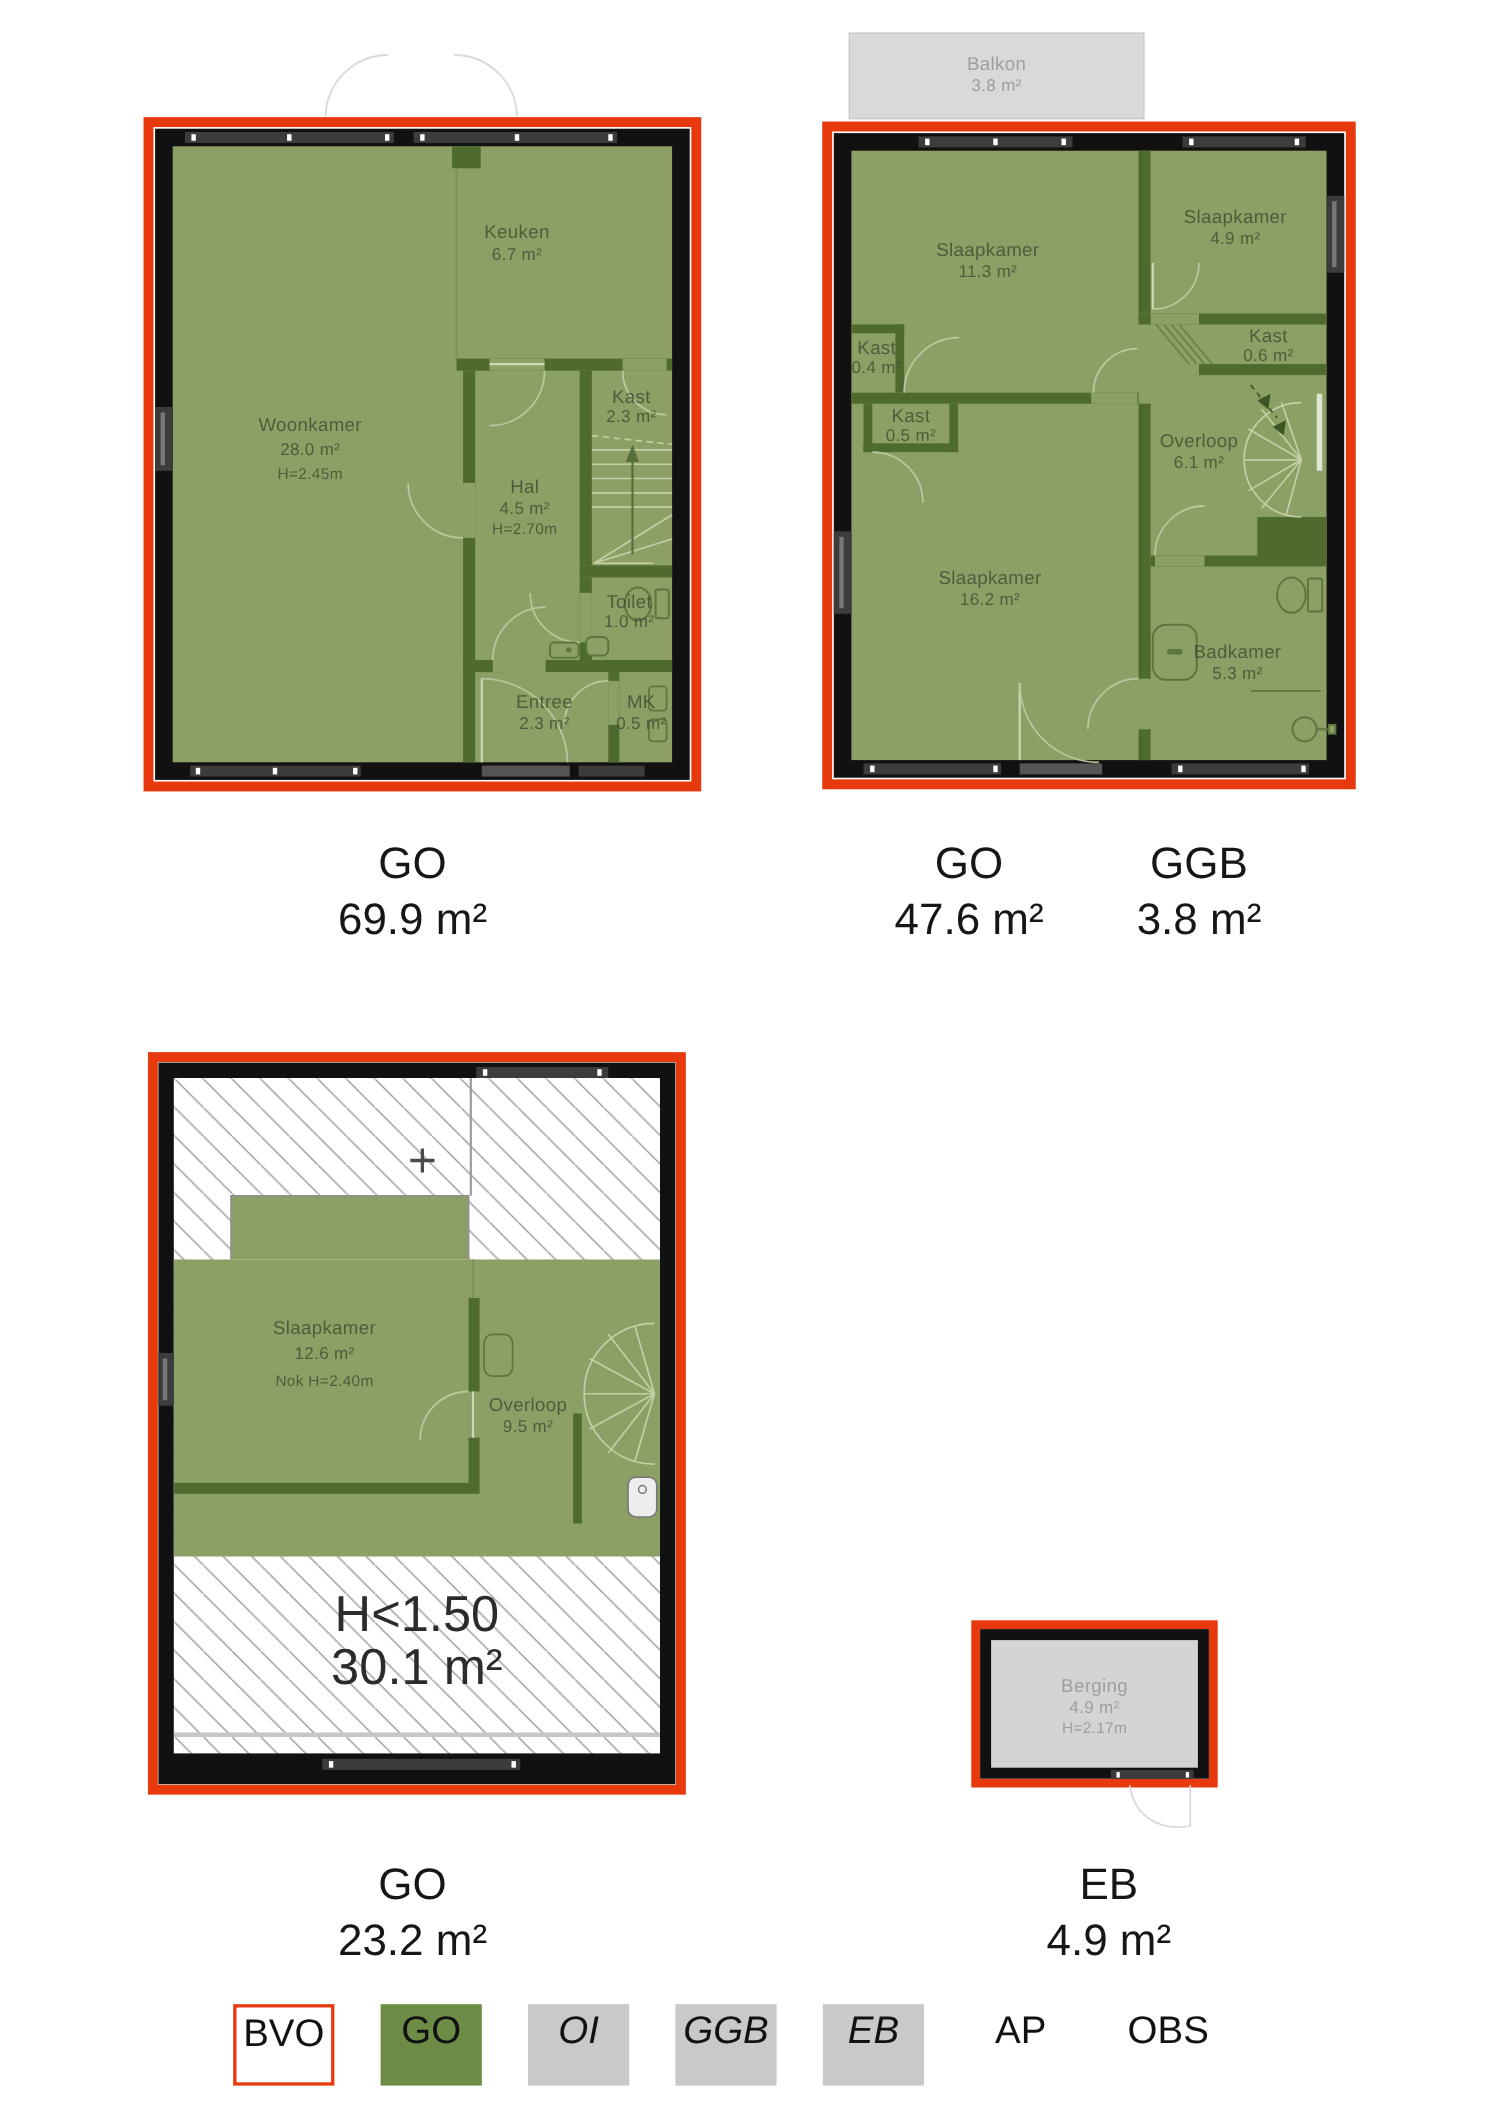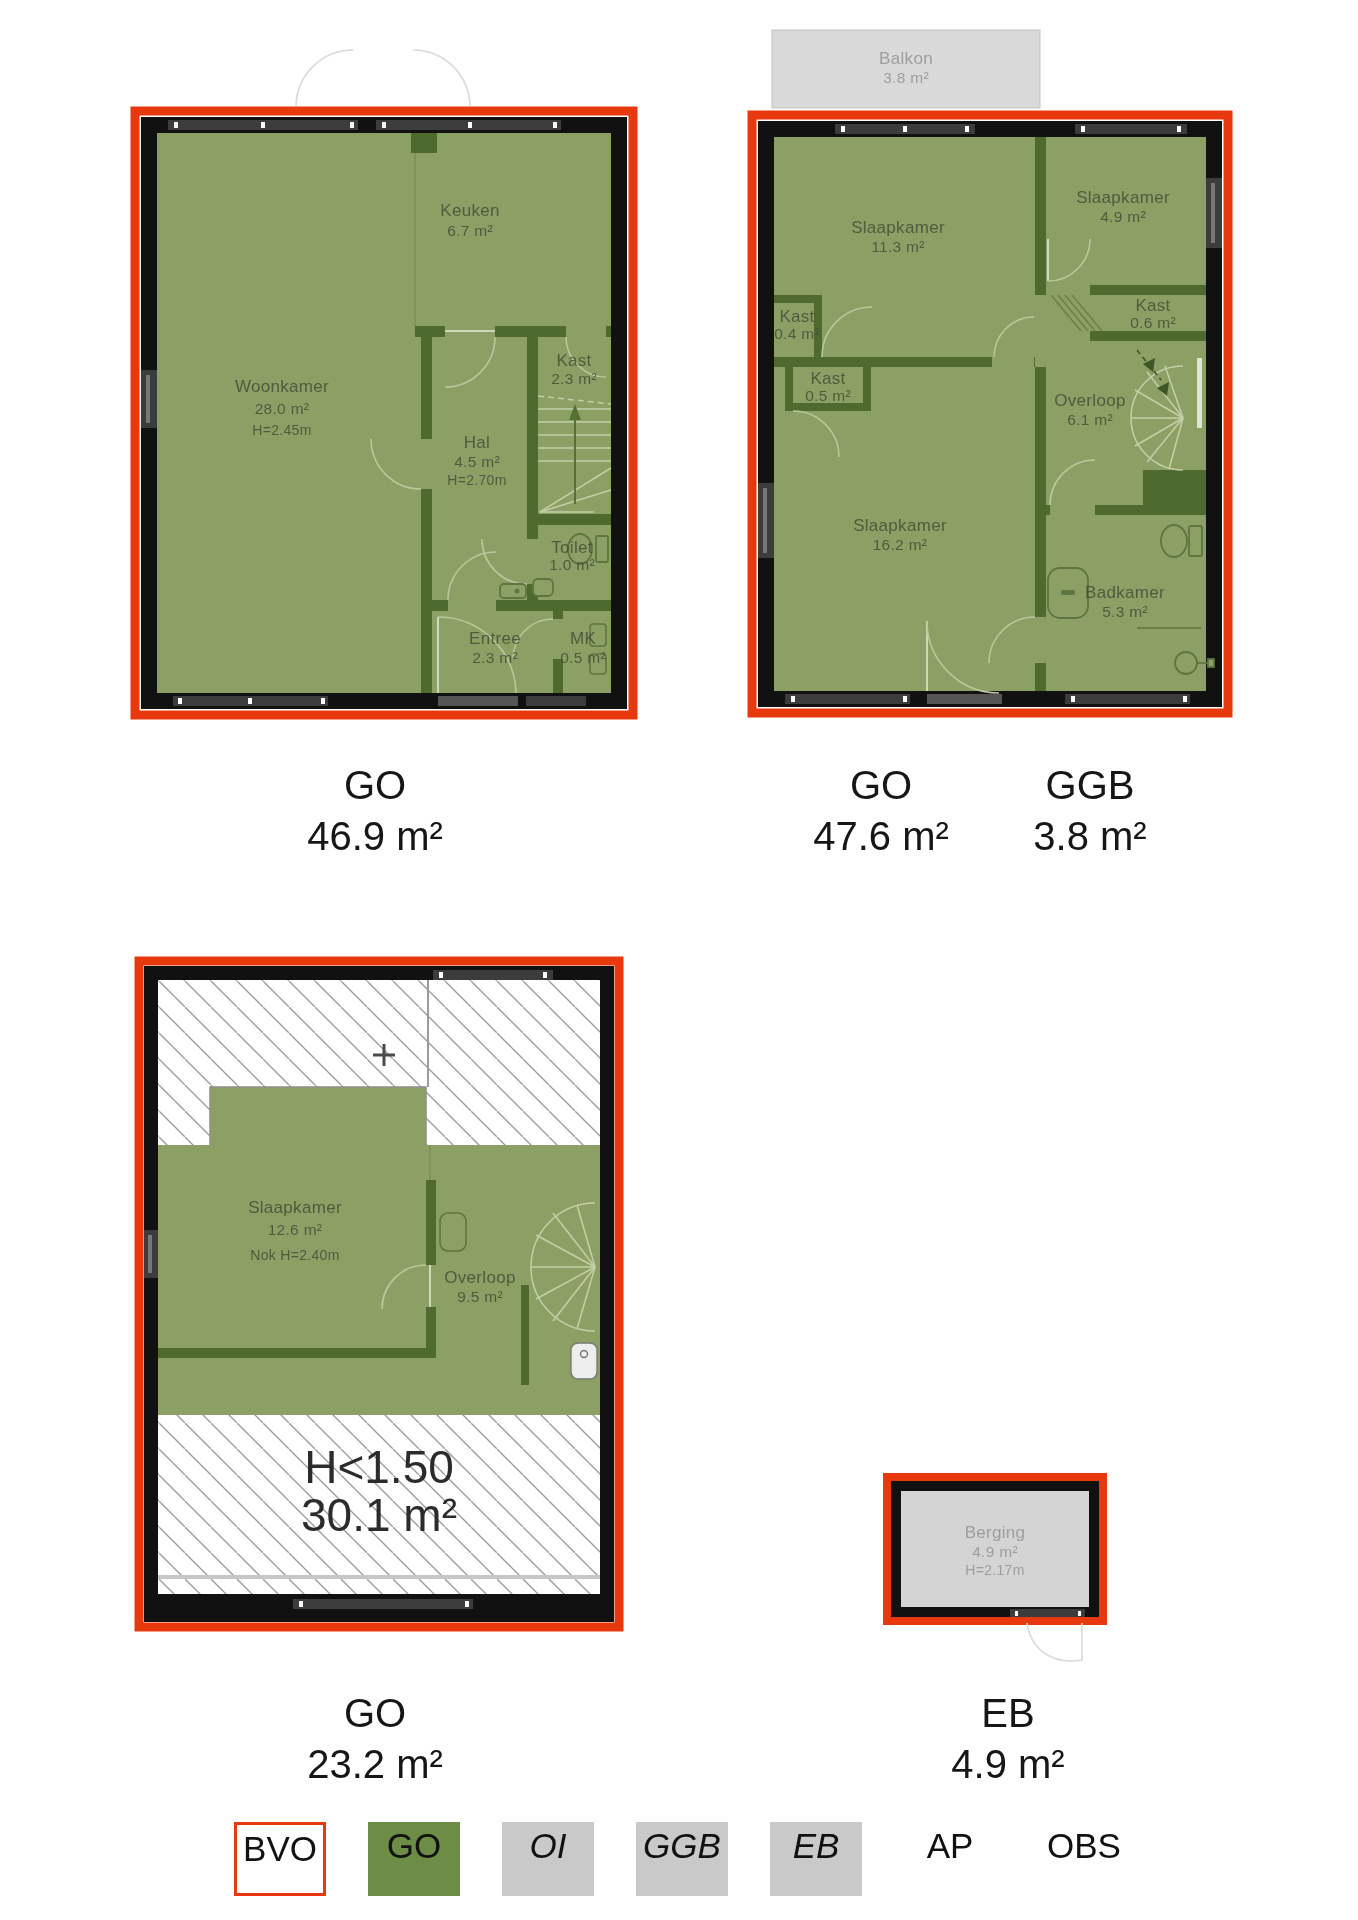--- a/index.html
+++ b/index.html
@@ -7,21 +7,21 @@
          font-family:"Liberation Sans",sans-serif;}
   svg{position:absolute;display:block;}
   .rn{font-family:"Liberation Sans",sans-serif;font-size:17px;fill:#3f4e35;opacity:.82;
       text-anchor:middle;letter-spacing:.3px;}
   .rs{font-size:15.5px;}
   .rh{font-size:14px;}
   .gy{fill:#9e9e9e;opacity:1;}
   .big{font-family:"Liberation Sans",sans-serif;font-size:46px;fill:#2b2b2b;text-anchor:middle;}
   .cap{position:absolute;width:300px;text-align:center;font-size:40px;line-height:51px;
        color:#161616;}
-  #legend{position:absolute;left:212px;top:1822px;display:flex;gap:42px;margin-left:22px;}
+  #legend{position:absolute;left:212px;top:1822px;display:flex;gap:42px;}
   .lg-item{width:92px;height:74px;box-sizing:border-box;text-align:center;
            font-size:35px;padding-top:4px;color:#111;}
   .lg-bvo{background:#fff;border:3px solid var(--red,#e8380d);}
   .lg-go{background:var(--legend_green,#6d8c46);}
   .lg-gray{background:var(--legend_gray,#c9c9c9);font-style:italic;}
   .lg-none{background:transparent;}
   .arc{fill:none;stroke:#b9c79c;stroke-width:1.6;}
   .leaf{stroke:#cdd8b4;stroke-width:2;}
   .farc{fill:none;stroke:#d9d9d9;stroke-width:1.6;}
   .fx{fill:var(--floor,#8ca065);stroke:#5d7540;stroke-width:1.8;}
@@ -318,21 +318,21 @@
       <rect x="135" y="144" width="75" height="8" fill="#3c3c3c"></rect>
       <rect x="140" y="146" width="3" height="5" fill="#fff"></rect>
         <rect x="203" y="146" width="3" height="5" fill="#fff"></rect>
     </g>
     <path class="farc" d="M 152 158 C 156 184 176 200 207 195 L 207 158"></path>
     <text class="rn gy"><tspan x="120" y="73">Berging</tspan><tspan class="rs" x="120" y="92">4.9 m²</tspan><tspan class="rh" x="120" y="110">H=2.17m</tspan></text>
   </svg>
 
   <div class="cap" style="left:225px;top:760px">
     <div>GO</div>
-    <div>46.9 m²</div>
+    <div>69.9 m²</div>
   </div>
   <div class="cap" style="left:731px;top:760px">
     <div>GO</div>
     <div>47.6 m²</div>
   </div>
   <div class="cap" style="left:940px;top:760px">
     <div>GGB</div>
     <div>3.8 m²</div>
   </div>
   <div class="cap" style="left:225px;top:1688px">

